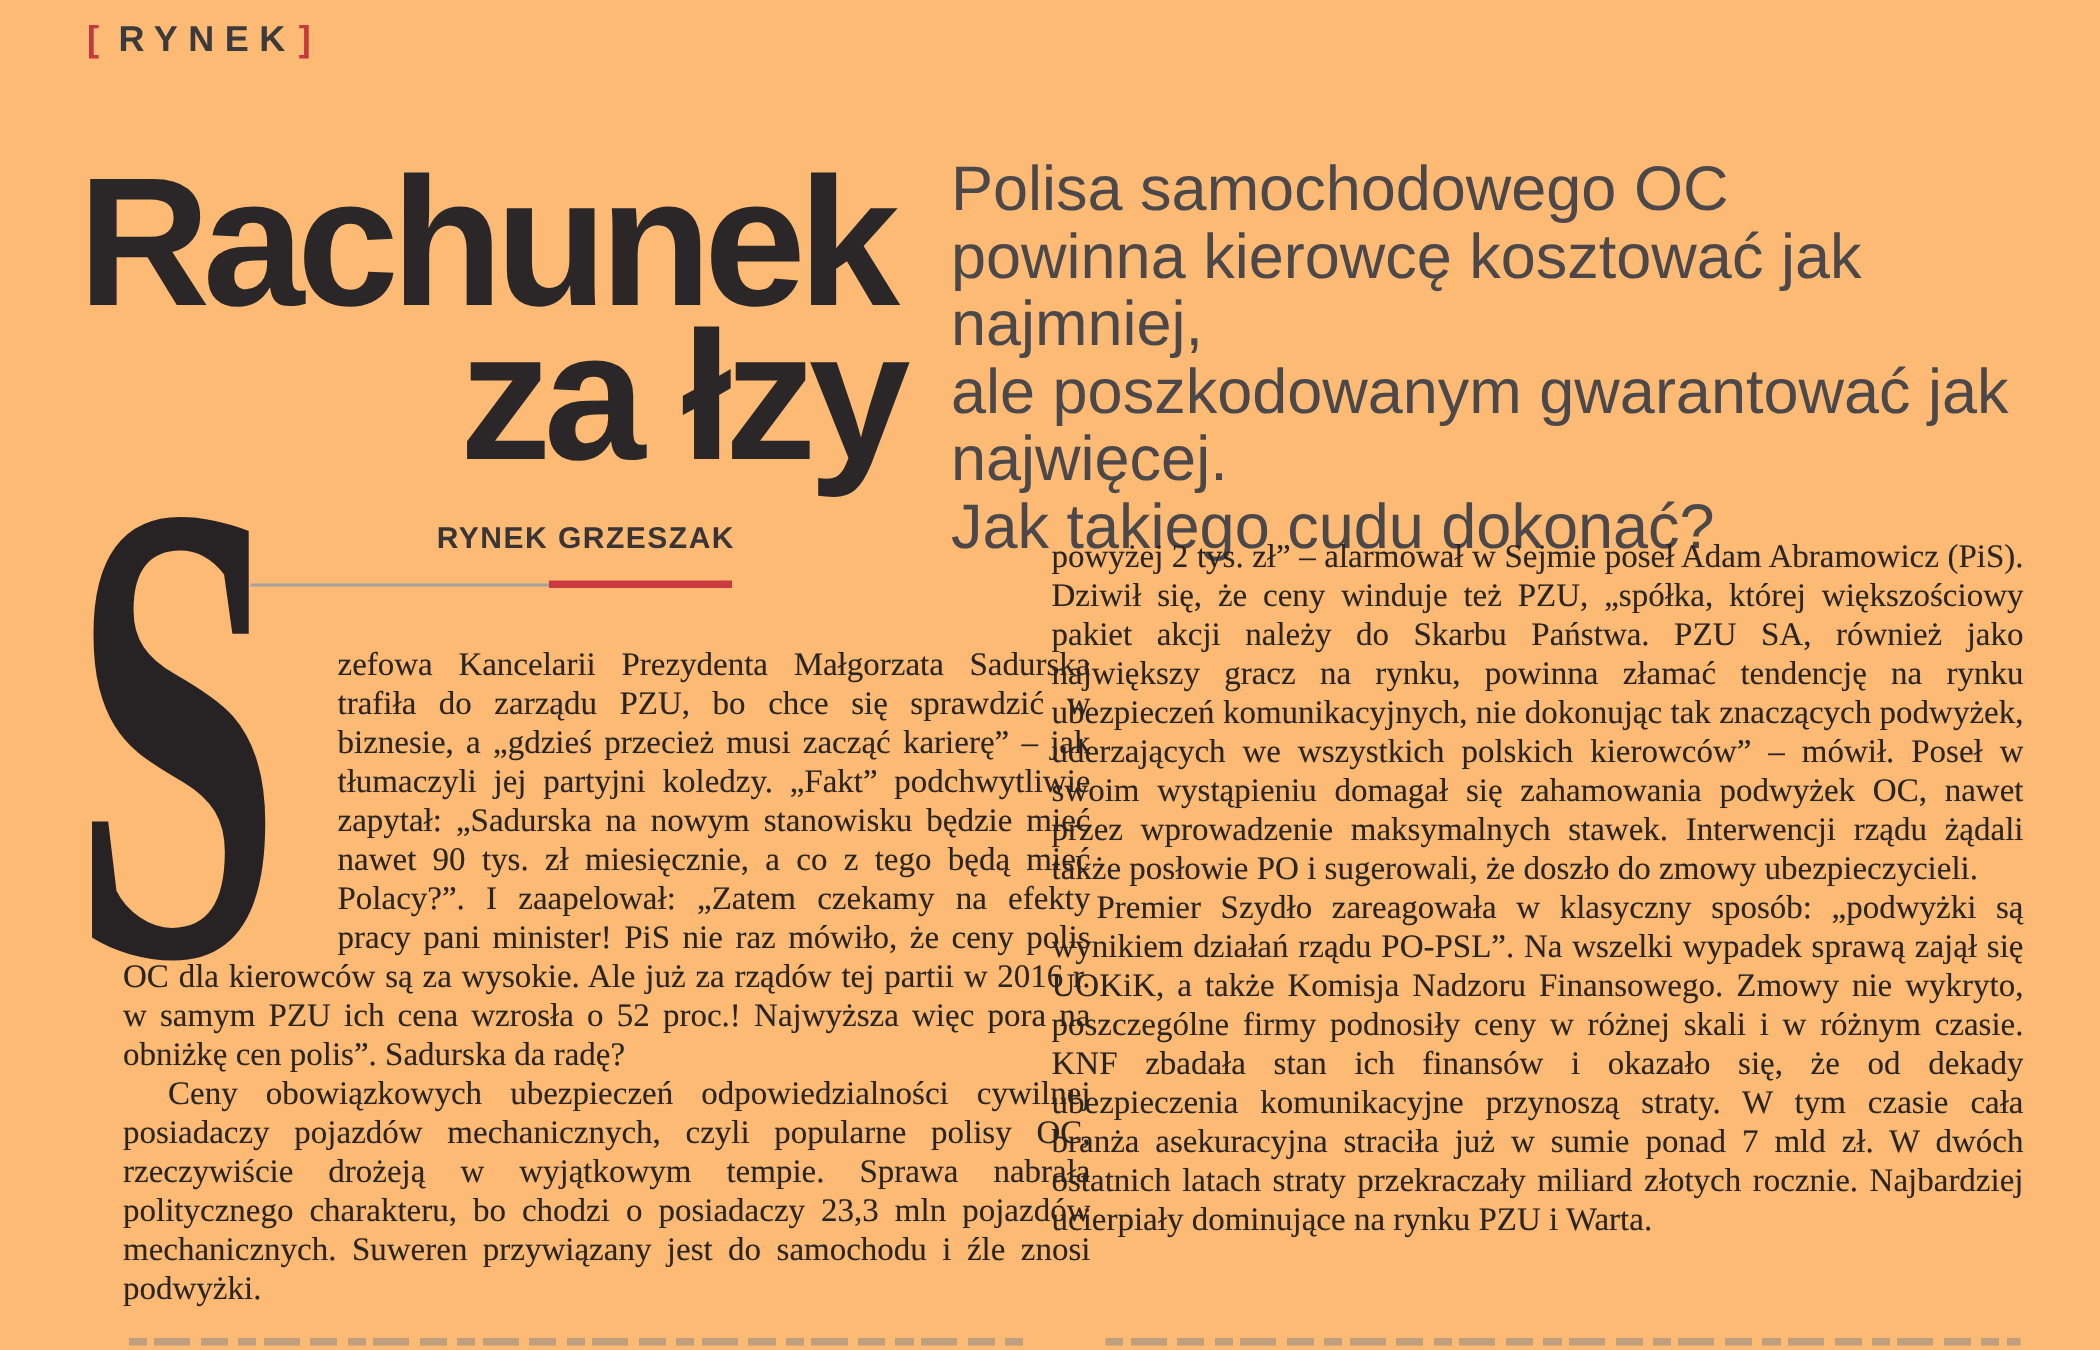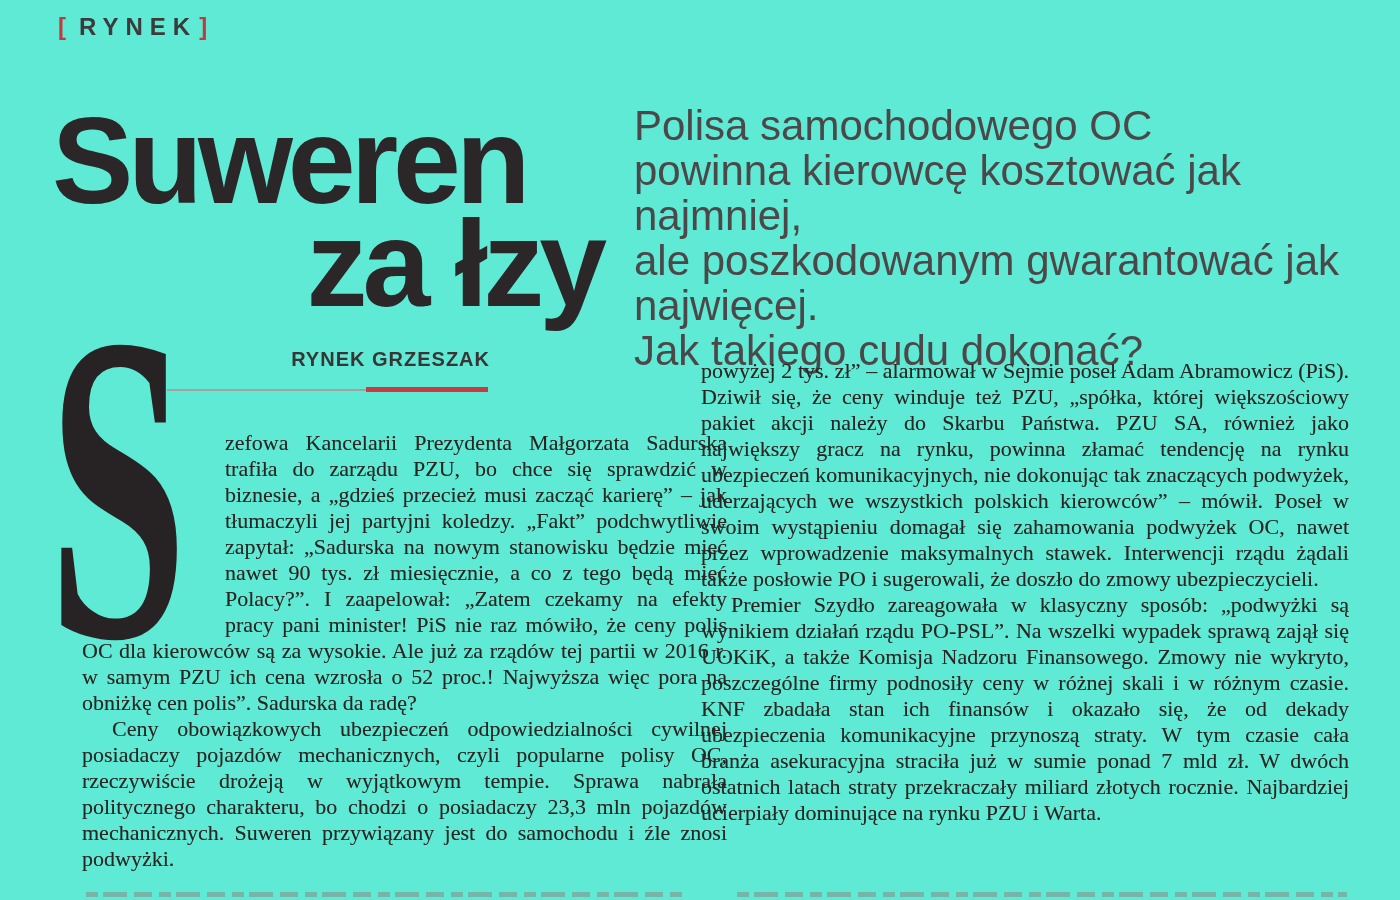--- a/index.html
+++ b/index.html
@@ -1,19 +1,19 @@
 <!DOCTYPE html>
 <html lang="pl"><head>
 <meta charset="utf-8">
 <style>
   html,body{margin:0;padding:0;background:#e9e9e9;}
   #page{
     position:relative;
     width:1400px;height:900px;
-    background:#5eead4;
+    background:#fdba74;
     overflow:hidden;
     font-family:"Liberation Serif", serif;
   }
   
   #section-label{
     position:absolute;left:58px;top:12px;
     font-family:"Liberation Sans", sans-serif;
     font-weight:bold;font-size:24px;line-height:30px;
     letter-spacing:7px;color:#3c3a3a;
     white-space:nowrap;
@@ -82,21 +82,21 @@
 </style>
 </head>
 <body>
 
 <div id="page">
 
   <div id="section-label">
     <span class="bracket open">[</span><span>RYNEK</span><span class="bracket close">]</span>
   </div>
 
-  <div id="headline-line1" class="headline">Suweren</div>
+  <div id="headline-line1" class="headline">Rachunek</div>
   <div id="headline-line2" class="headline">za łzy</div>
 
   <div id="lead">Polisa samochodowego OC
 powinna kierowcę kosztować jak najmniej,
 ale poszkodowanym gwarantować jak najwięcej.
 Jak takiego cudu dokonać?</div>
 
   <div id="byline">RYNEK GRZESZAK</div>
   <div id="byline-rule-gray"></div>
   <div id="byline-rule-red"></div>

